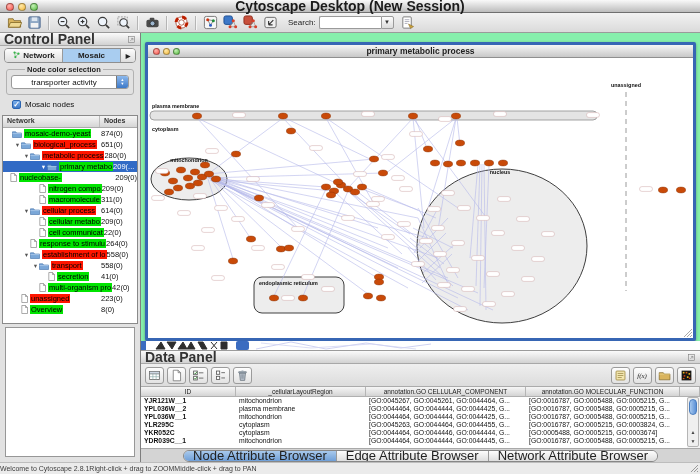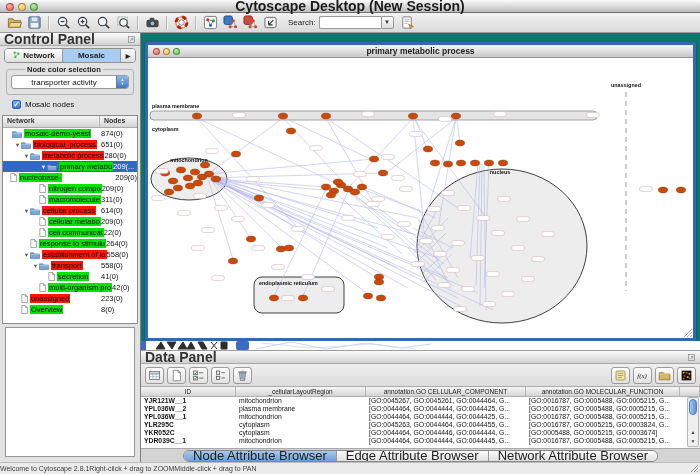--- a/index.html
+++ b/index.html
@@ -105,21 +105,21 @@
   .tree-row.sel .tw-arrow{ color:#fff; }
   .tw-icon{ flex:none; margin-right:2px; display:flex; }
   .tw-label{ font-size:7.5px; color:#000; padding:0 1px; flex:none; }
   .tw-label.green{ background:var(--c-green); }
   .tw-label.red{ background:var(--c-red); }
   .tw-nodes{ margin-left:auto; width:36px; flex:none; font-size:7.5px; color:#111; }
   .tree-row.sel .tw-nodes{ color:#fff; }
   #birdseye{ height:130px; margin:3px 5px 5px 5px; background:#fff; border:1px solid #979797; }
   
   #workspace{ flex:1; display:flex; flex-direction:column; background:#ececec; }
-  #desktop{ height:317px; position:relative; background:#0f766e; overflow:hidden; }
+  #desktop{ height:317px; position:relative; background:#86efac; overflow:hidden; }
   #network-window{
     position:absolute; left:4px; top:9px; width:551px; height:299px;
     border:3px solid #3766b4; border-radius:2px; background:#fff;
     box-shadow:0 1px 3px rgba(0,0,0,.35);
   }
   #nw-titlebar{
     height:13px; background:linear-gradient(#f5f5f5,#c8c8c8);
     border-bottom:1px solid #8f8f8f; position:relative;
     display:flex; align-items:center; justify-content:center;
   }

